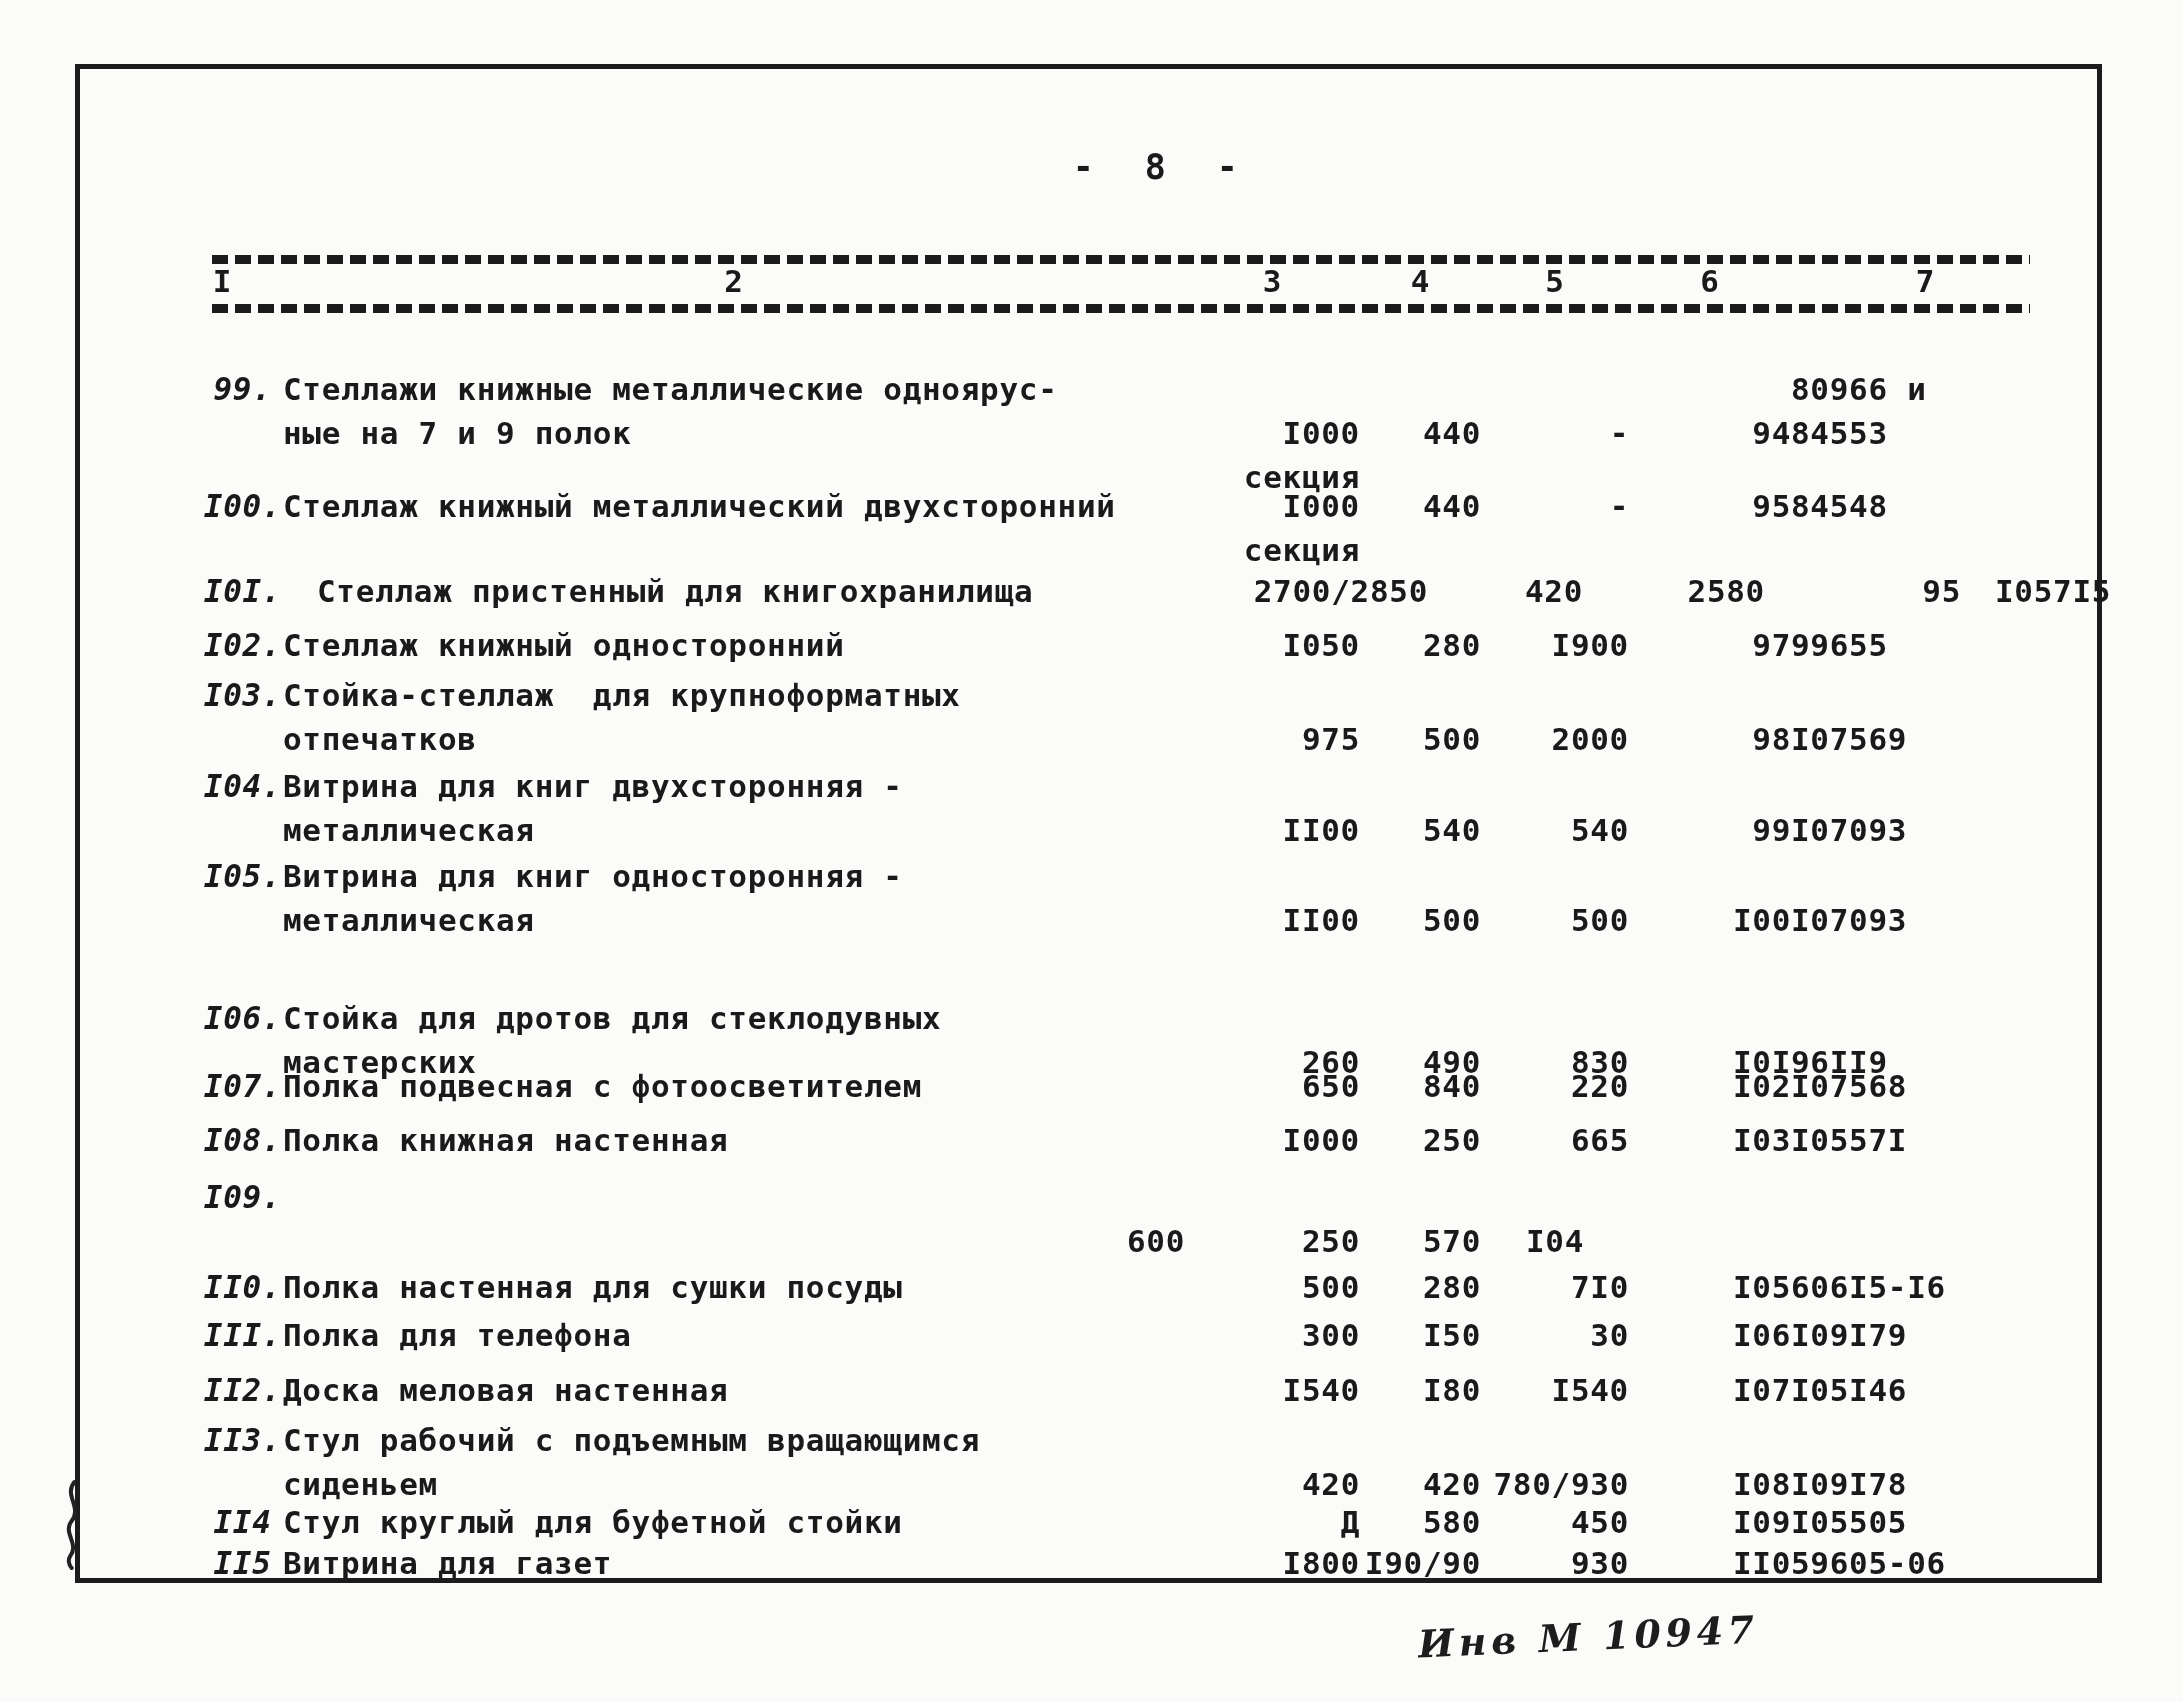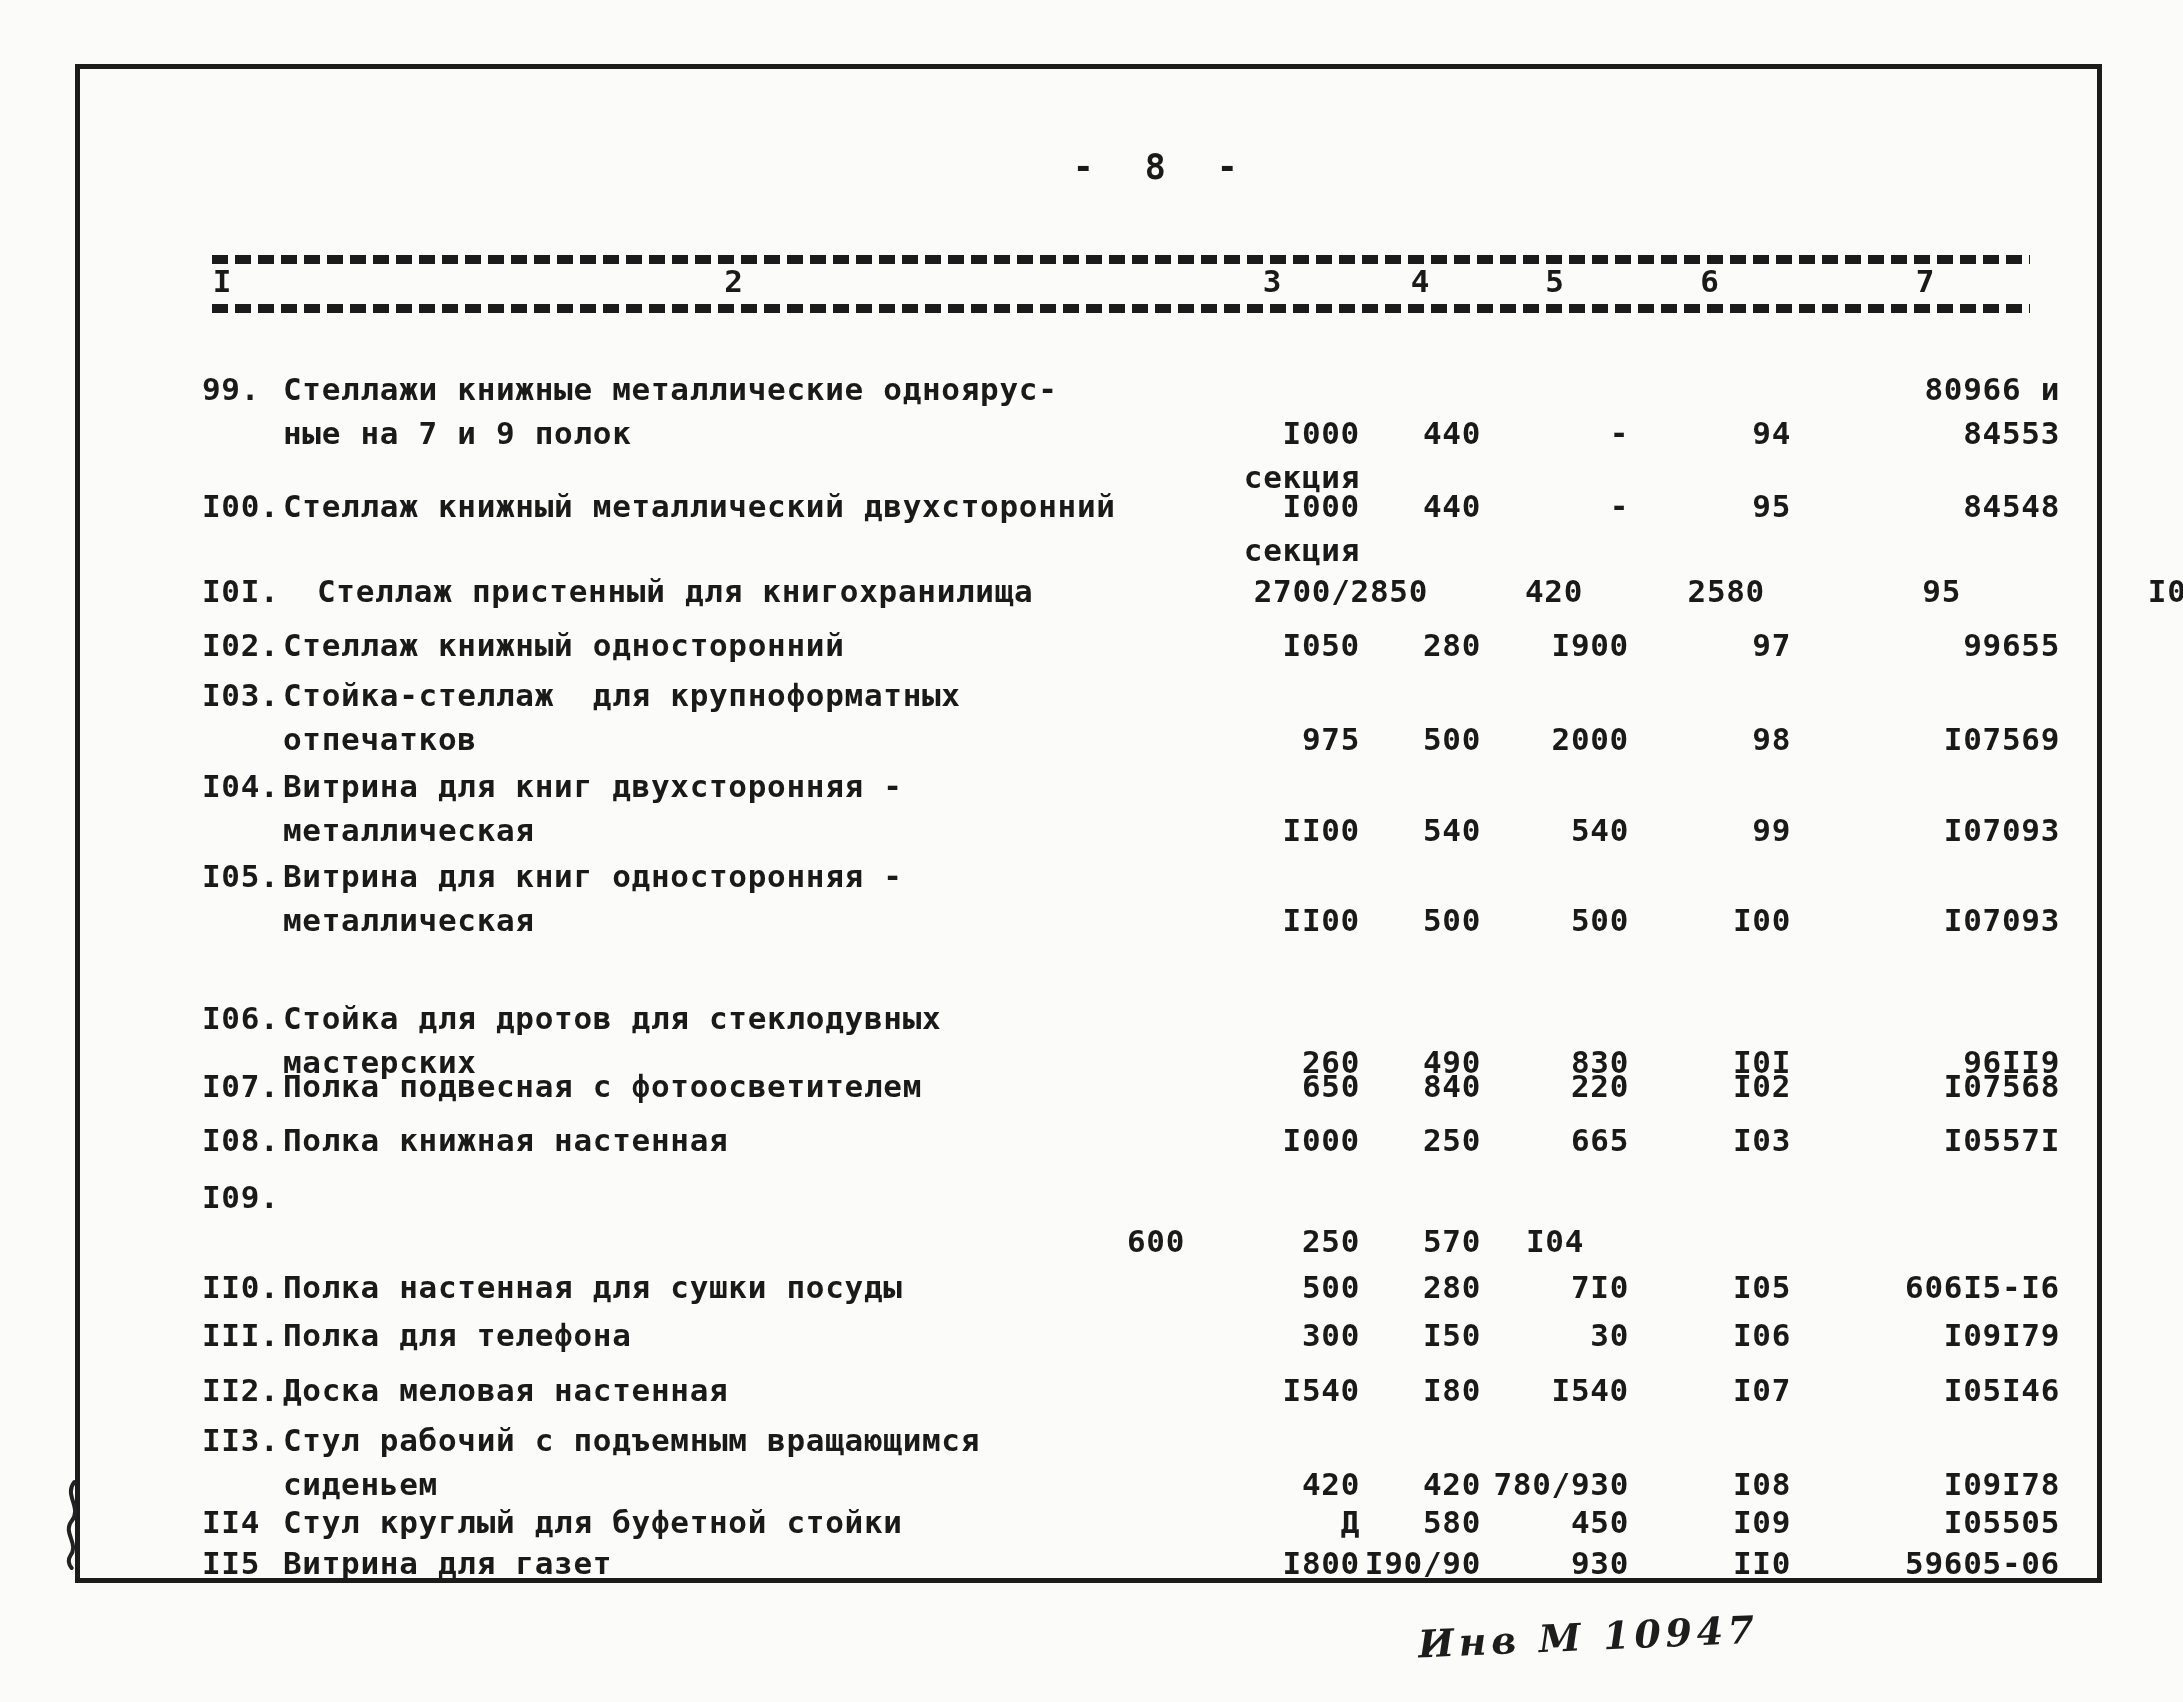--- a/index.html
+++ b/index.html
@@ -42,24 +42,24 @@
     grid-template-columns:81px 902px 175px 121px 148px 162px 269px;
     font-size:31px;
     letter-spacing:0.7px;
   }
   #header-row{top:261px;line-height:40px;}
   #header-row .hcell{text-align:center;}
   #header-row .hcell:first-child{text-align:left;padding-left:10.8px;}
   .row{line-height:44px;}
   .cell{white-space:pre;box-sizing:border-box;}
   .cell div{line-height:44px;}
-  .num{text-align:left;}
+  .num{text-align:center;font-style:italic;}
   .desc{text-align:left;}
   .c3,.c4,.c5,.c6{text-align:right;}
-  .c7{text-align:right;}
+  .c7{text-align:left;}
   .inv-note{
     position:absolute;
     left:1418px;top:1614px;
     font-family:"DejaVu Serif","Liberation Serif",serif;
     font-style:italic;
     font-size:38px;
     letter-spacing:4.7px;
     color:#1d1d1d;
     transform:rotate(-2.5deg);
   }

